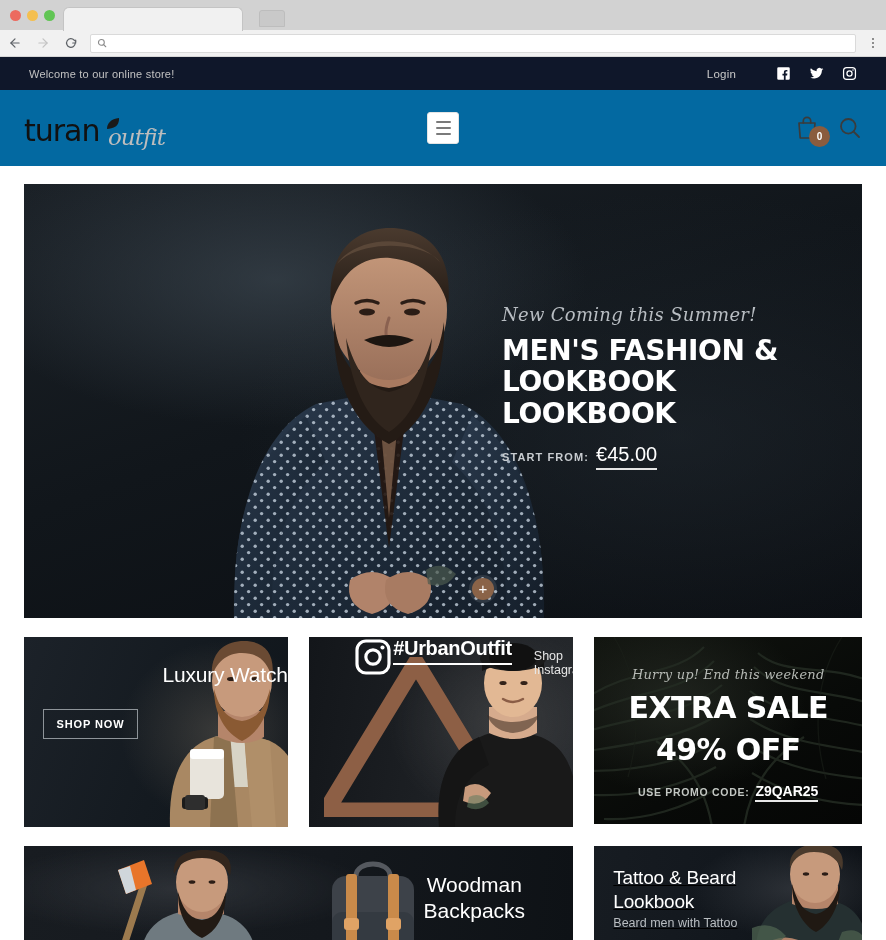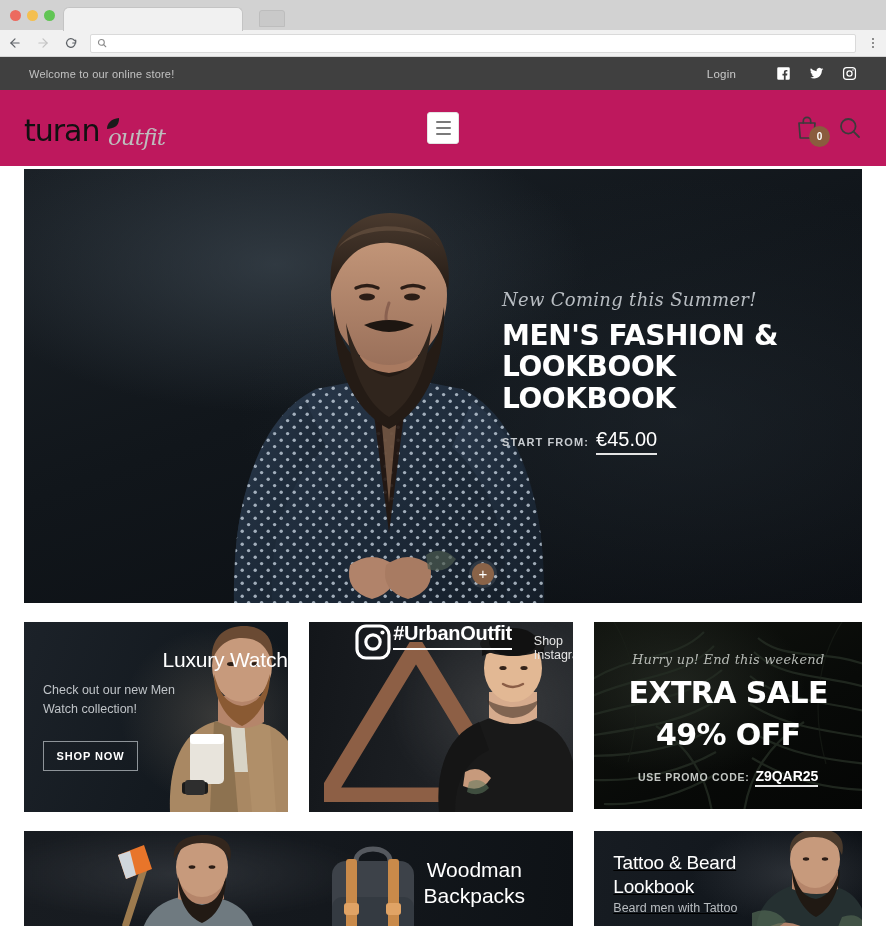--- a/index.html
+++ b/index.html
@@ -45,31 +45,31 @@
     border: none; outline: none; background: transparent; flex: 1;
     font-size: 11px; color: #202124; font-family: "Liberation Sans", sans-serif;
   }
   .kebab { width: 14px; display: flex; flex-direction: column; align-items: center; gap: 2px; }
   .kebab i { width: 2px; height: 2px; background: #6b6b6b; border-radius: 50%; display: block; }
 
   
   .site { width: 886px; background: #fff; }
 
   .topbar {
-    height: 33px; background: #404040; color: #b9b9b9;
+    height: 33px; background: #0f172a; color: #b9b9b9;
     display: flex; align-items: center; padding: 0 29px;
     font-size: 11px; letter-spacing: .2px;
   }
   .topbar .welcome { flex: 1; color: #c2c2c2; }
   .topbar .login { color: #c8c8c8; font-size: 11.5px; margin-right: 40px; }
   .socials { display: flex; align-items: center; gap: 17px; }
   .socials .s-icon { color: #fff; display: flex; align-items: center; }
 
   .header {
-    height: 76px; background: #be185d; display: flex; align-items: center;
+    height: 76px; background: #0369a1; display: flex; align-items: center;
     padding: 0 24px; position: relative;
   }
   .logo { display: flex; align-items: flex-end; position: relative; height: 40px; }
   .logo .logo-main {
     font-size: 30px; font-weight: 400; color: #111; letter-spacing: -1px;
     font-family: "DejaVu Sans", sans-serif;
   }
   .logo .logo-script {
     font-size: 23px; font-style: italic; color: #bdbdbd; font-family: "DejaVu Serif", serif;
     position: absolute; left: 84px; bottom: -2px; letter-spacing: -1px;
@@ -90,21 +90,21 @@
     position: absolute; right: -11px; bottom: -6px;
     width: 21px; height: 21px; border-radius: 50%;
     display: flex; align-items: center; justify-content: center;
     color: #fff; font-size: 10px; font-weight: 700;
   }
 
   .content { padding: 0 24px 0 24px; }
 
   
   .hero {
-    height: 434px; margin-top: 3px; position: relative; overflow: hidden;
+    height: 434px; margin-top: 18px; position: relative; overflow: hidden;
     background:
       radial-gradient(ellipse 60% 55% at 30% 22%, rgba(70,82,92,.55) 0%, rgba(25,31,37,0) 62%),
       radial-gradient(ellipse 75% 80% at 78% 58%, rgba(40,49,57,.42) 0%, rgba(16,20,25,0) 70%),
       linear-gradient(160deg, #1b2127 0%, #11161b 45%, #0a0d11 100%);
   }
   .hero-figure { position: absolute; left: 150px; bottom: 0; width: 430px; height: 400px; }
   .hero-text { position: absolute; right: 30px; top: 120px; width: 330px; }
   .hero-script {
     font-family: "DejaVu Serif", serif; font-style: italic; font-size: 18px;
     color: #b8bdc2; margin-bottom: 10px; letter-spacing: .3px;
@@ -416,24 +416,20 @@
             <path d="M62 52 C62 78 74 96 90 104 C106 96 118 78 118 52 C112 74 104 82 90 84 C76 82 68 74 62 52 Z" fill="#8a5a33"></path>
             <ellipse cx="79" cy="42" rx="4" ry="2" fill="#2b1d16"></ellipse>
             <ellipse cx="103" cy="42" rx="4" ry="2" fill="#2b1d16"></ellipse>
             <rect x="38" y="116" width="34" height="46" rx="5" fill="#e8e4dc"></rect>
             <rect x="38" y="112" width="34" height="10" rx="3" fill="#fff"></rect>
             <rect x="30" y="160" width="26" height="12" rx="3" fill="#1b1b1b"></rect>
             <rect x="33" y="158" width="20" height="15" rx="3" fill="#2e2e2e"></rect>
           </svg>
           <div class="card-body">
             <div class="watch-title">Luxury Watch</div>
-            <div class="watch-sub">
-              <span>Check out our new Men</span>
-              <span>Watch collection!</span>
-            </div>
             <button class="shop-btn">SHOP NOW</button>
           </div>
         </div>
 
         <div class="card card-2">
           <div class="bg-insta"></div>
           <svg class="insta-tri" width="185" height="160" viewBox="0 0 185 160">
             <path d="M92 6 L182 154 L2 154 Z" fill="none" stroke="#8d5f45" stroke-width="17"></path>
           </svg>
           <svg class="fig" style="right:-6px;bottom:0;width:150px;height:190px" viewBox="0 0 150 190">

